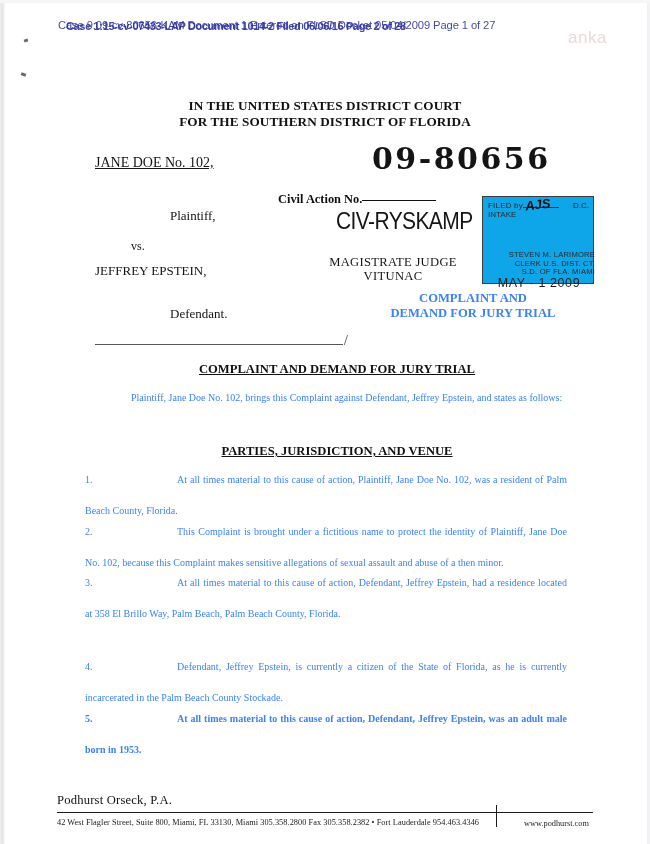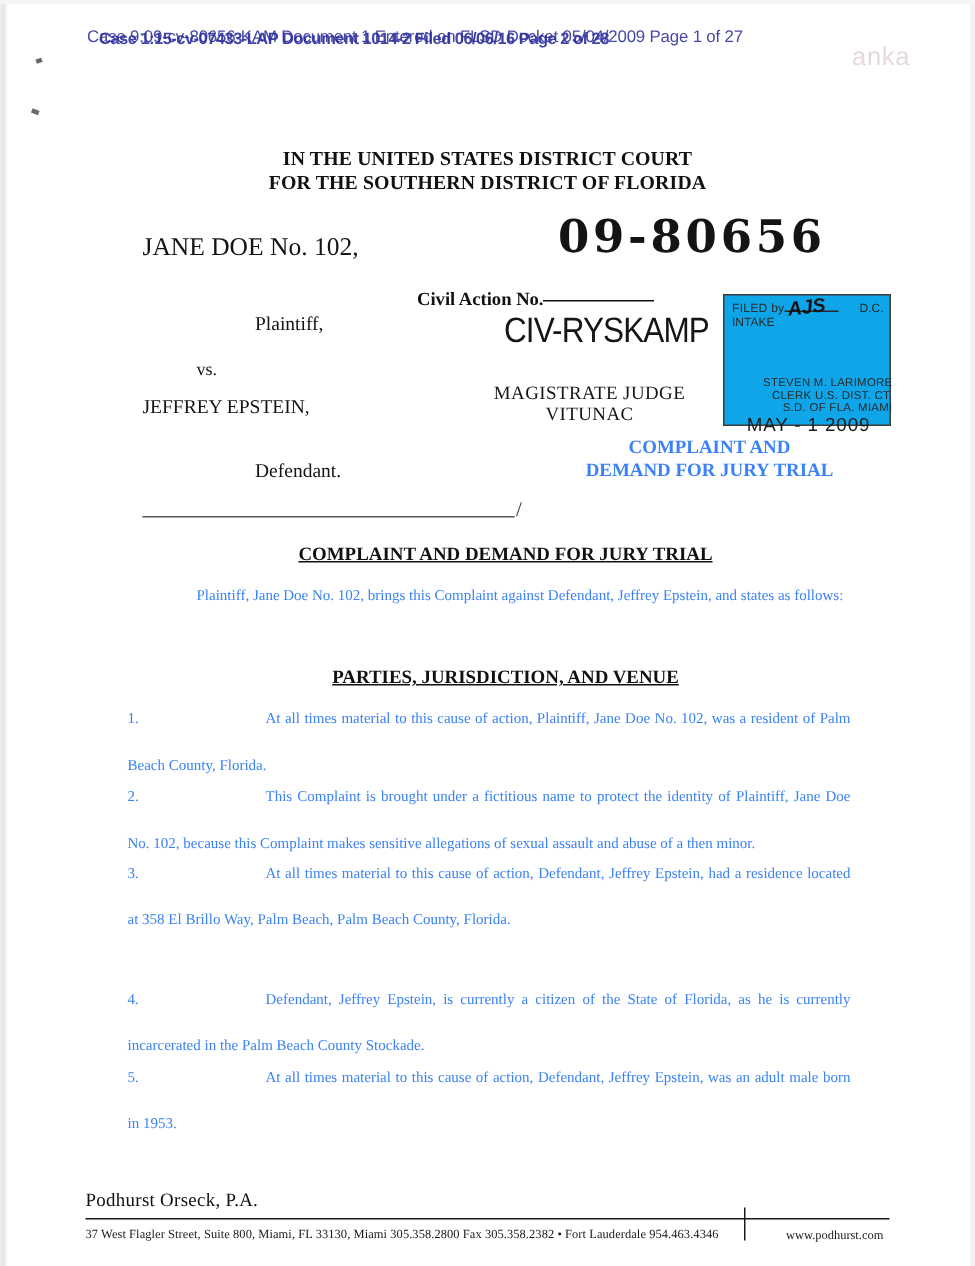--- a/index.html
+++ b/index.html
@@ -91,22 +91,23 @@
     font-size: 13.2px;
     line-height: 16px;
     letter-spacing: 0.1px;
     color: #111;
   }
 
   
   .cap-plaintiff-name {
     position: absolute;
     left: 95px; top: 155px;
-    font-size: 17px;
-    color: #141414;
+    font-size: 14px;
+    color: #141414;
+    text-decoration: underline;
   }
   .cap-plaintiff {
     position: absolute;
     left: 170px; top: 208px;
     font-size: 13px;
     color: #141414;
   }
   .cap-vs {
     position: absolute;
     left: 131px; top: 239px;
@@ -286,21 +287,21 @@
   .body-p .numwrap {
     display: inline-block;
     width: 46px;
     text-indent: 0;
   }
   .p-intro { top: 382px; }
   .p1 { top: 464px; }
   .p2 { top: 516px; }
   .p3 { top: 567px; }
   .p4 { top: 651px; }
-  .p5 { top: 703px; }
+  .p5 { top: 703px; font-weight: bold; }
 
   
   .footer-rule {
     position: absolute;
     left: 57px; top: 812px;
     width: 536px; height: 1.3px;
     background: #1b1b1b;
   }
   .footer-firm {
     position: absolute;
@@ -415,17 +416,17 @@
   <div class="body-p p4">
     <span class="numwrap">4.</span><span class="indent"></span><span>Defendant, Jeffrey Epstein, is currently a citizen of the State of Florida, as he is currently incarcerated in the Palm Beach County Stockade.</span>
   </div>
 
   <div class="body-p p5">
     <span class="numwrap">5.</span><span class="indent"></span><span>At all times material to this cause of action, Defendant, Jeffrey Epstein, was an adult male born in 1953.</span>
   </div>
 
   <div class="footer-firm">Podhurst Orseck, P.A.</div>
   <div class="footer-rule"></div>
-  <div class="footer-addr">37 West Flagler Street, Suite 800, Miami, FL 33130, Miami 305.358.2800  Fax 305.358.2382  •  Fort Lauderdale 954.463.4346</div>
+  <div class="footer-addr">42 West Flagler Street, Suite 800, Miami, FL 33130, Miami 305.358.2800  Fax 305.358.2382  •  Fort Lauderdale 954.463.4346</div>
   <div class="footer-vrule"></div>
   <div class="footer-web">www.podhurst.com</div>
 
 </div>
 
 </body></html>

